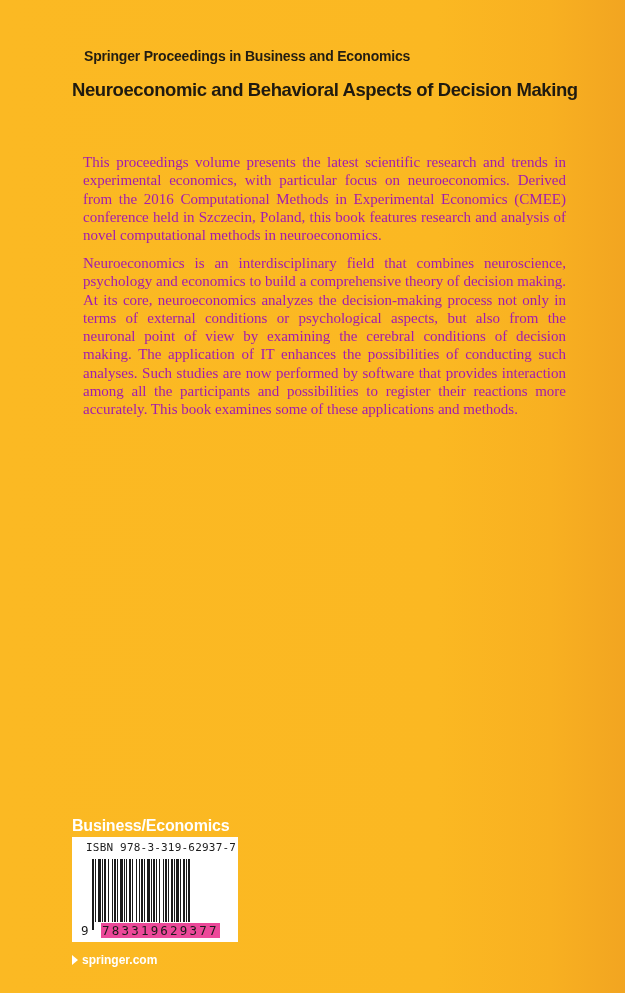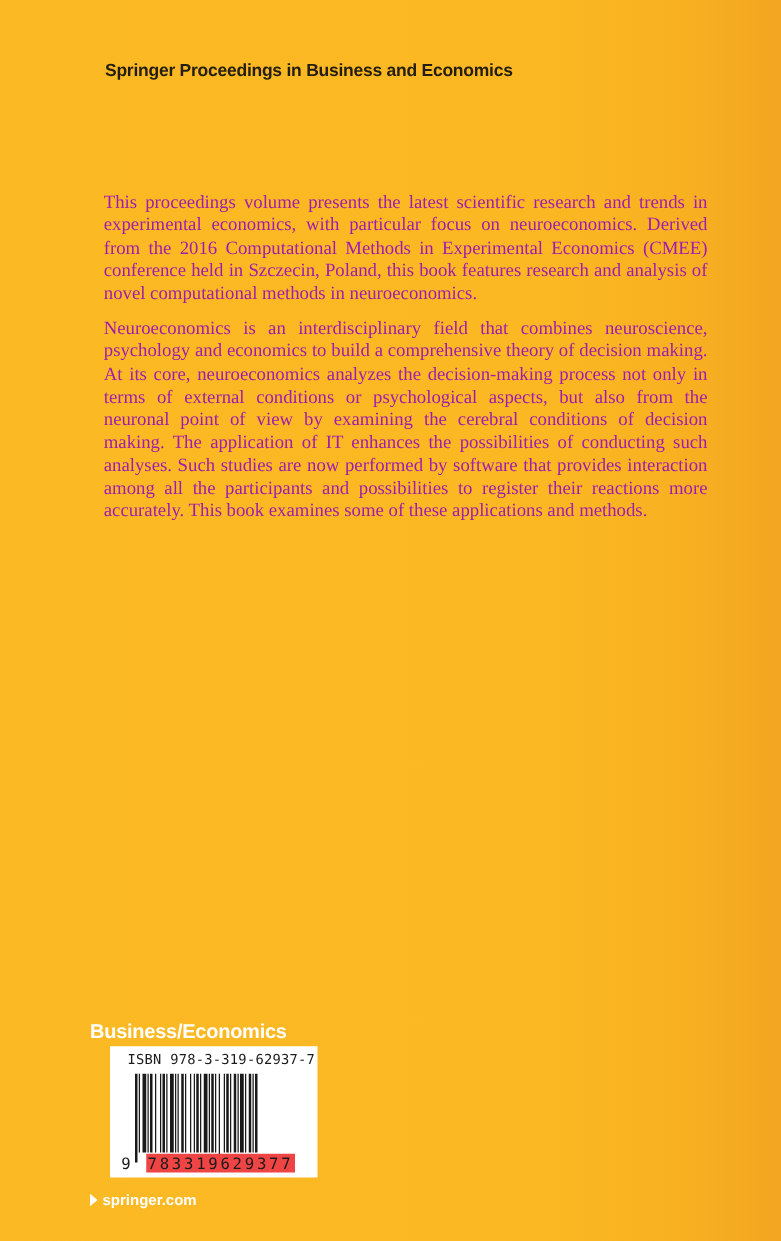--- a/index.html
+++ b/index.html
@@ -13,35 +13,36 @@
   .series { font-size: 14px; font-weight: bold; letter-spacing: -0.2px; color: #231d12; margin: 12px; height: 20px; line-height: 20px; }
   .editors { font-size: 13.5px; margin-top: 4px; height: 18px; line-height: 18px; color: #2a2214; letter-spacing: -0.3px; }
   .editors .role { font-style: italic; margin-left: 6px; }
   .title { font-size: 18.5px; font-weight: bold; margin-top: 2px; height: 24px; line-height: 24px; letter-spacing: -0.4px; color: #1f1a10; }
   .subtitle { font-size: 13px; margin-top: 1px; height: 18px; line-height: 18px; letter-spacing: -0.35px; color: #2a2214; }
 
   .blurb { position: absolute; left: 83px; top: 153px; width: 483px; font-family: "Liberation Serif", serif; font-size: 15px; line-height: 18.3px; color: #a21caf; text-align: justify; }
   .blurb p { margin: 0 0 9.5px 0; }
 
   .category { position: absolute; left: 72px; top: 817px; font-family: "Liberation Sans", sans-serif; font-weight: bold; font-size: 16px; color: #ffffff; letter-spacing: -0.2px; }
-  .barcode-box { position: absolute; left: 88px; top: 837px; width: 166px; height: 105px; background: #ffffff; }
+  .barcode-box { position: absolute; left: 72px; top: 837px; width: 166px; height: 105px; background: #ffffff; }
   .isbn { position: absolute; left: 14px; top: 4px; font-family: "DejaVu Sans Mono", monospace; font-size: 11px; color: #1c1c1c; letter-spacing: 0.2px; white-space: nowrap; }
   .bars { position: absolute; left: 20px; top: 22px; width: 136px; height: 71px; }
   .bars span { position: absolute; top: 0; background: #1a1a1a; }
   .digits { position: absolute; left: 0; top: 86px; width: 166px; height: 16px; font-family: "DejaVu Sans Mono", monospace; font-size: 12.5px; color: #1a1a1a; }
   .digits .d0 { position: absolute; left: 9px; top: 0; }
-  .digits .dg { position: absolute; left: 29px; top: 0; letter-spacing: 2.2px; background: #ef4444; padding: 0 1px; }
+  .digits .dg { position: absolute; left: 29px; top: 0; letter-spacing: 2.2px; background: #ec4899; padding: 0 1px; }
   .link { position: absolute; left: 72px; top: 953px; font-family: "Liberation Sans", sans-serif; font-weight: bold; font-size: 12px; color: #ffffff; display: flex; align-items: center; }
   .link .arrow { display: inline-block; width: 0; height: 0; border-top: 5px solid transparent; border-bottom: 5px solid transparent; border-left: 6px solid #ffffff; margin-right: 4px; }
 </style>
 </head>
 <body>
 
 <div class="header">
   <div class="series">Springer Proceedings in Business and Economics</div>
+  <div class="title">Neuroeconomic and Behavioral Aspects of Decision Making</div>
 </div>
 
 <div class="blurb">
   <p>This proceedings volume presents the latest scientific research and trends in experimental economics, with particular focus on neuroeconomics. Derived from the 2016 Computational Methods in Experimental Economics (CMEE) conference held in Szczecin, Poland, this book features research and analysis of novel computational methods in neuroeconomics.</p>
   <p>Neuroeconomics is an interdisciplinary field that combines neuroscience, psychology and economics to build a comprehensive theory of decision making. At its core, neuroeconomics analyzes the decision-making process not only in terms of external conditions or psychological aspects, but also from the neuronal point of view by examining the cerebral conditions of decision making. The application of IT enhances the possibilities of conducting such analyses. Such studies are now performed by software that provides interaction among all the participants and possibilities to register their reactions more accurately. This book examines some of these applications and methods.</p>
 </div>
 
 <div class="category">Business/Economics</div>
 
 <div class="barcode-box">

